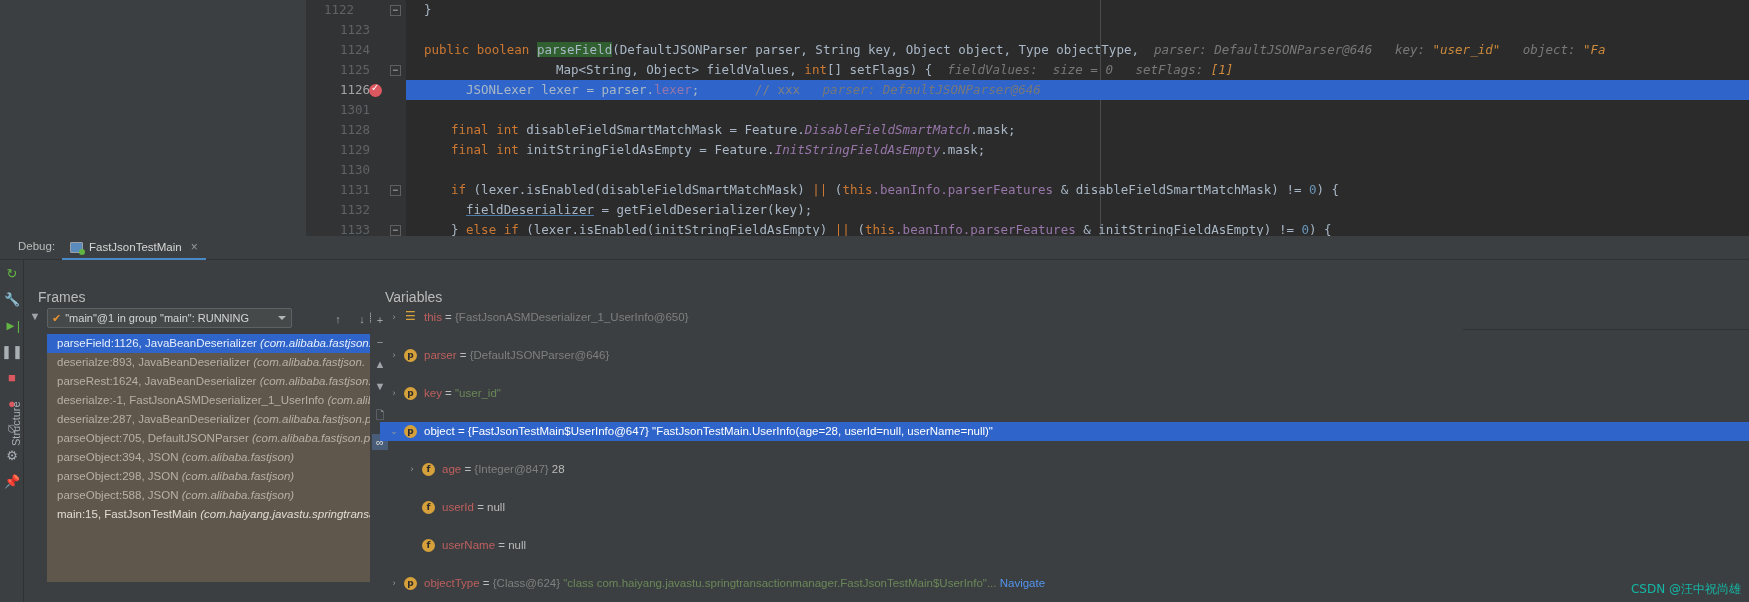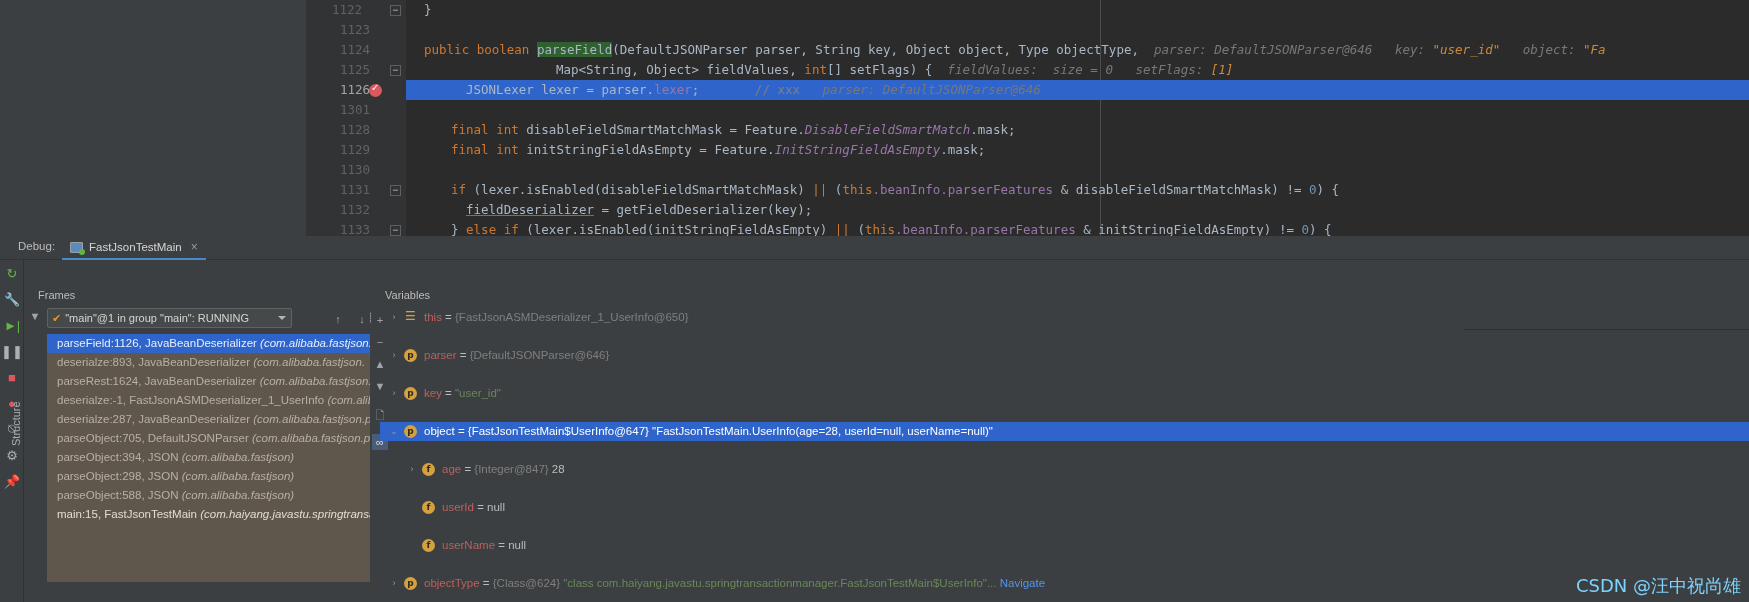--- a/index.html
+++ b/index.html
@@ -156,21 +156,21 @@
   
   .frames-panel {
     position: absolute; left: 24px; top: 50px; width: 346px; height: 316px;
     background: #3c3f41;
   }
   .vars-panel {
     position: absolute; left: 371px; top: 50px; width: 1092px; height: 316px;
     background: #3c3f41;
   }
   .panel-title {
-    position: absolute; left: 14px; top: 3px; font-size: 11px; color: #bbbbbb;
+    position: absolute; left: 14px; top: 3px; font-size: 14px; color: #bbbbbb;
   }
   .thread-row {
     position: absolute; left: 23px; top: 22px; width: 245px; height: 20px;
     background: #45494a; border: 1px solid #5e6264; border-radius: 2px;
     display: flex; align-items: center; padding: 0 4px; gap: 4px;
   }
   .thread-check { color: #e8912d; font-size: 11px; }
   .thread-text {
     font-size: 11px; color: #d6d6d6; white-space: nowrap; overflow: hidden;
   }
@@ -233,38 +233,38 @@
   .vnull { color: #bbbbbb; }
   .navlink { color: #5394ec; }
   .var-row.selected .vname,
   .var-row.selected .veq,
   .var-row.selected .vref,
   .var-row.selected .vstr { color: #ffffff; }
   .var-text { position: absolute; }
 
   .watermark {
     position: absolute; right: 8px; bottom: 4px;
-    font-size: 18px; color: #7dd3fc;
+    font-size: 12px; color: #14b8a6;
     font-family: "DejaVu Sans", sans-serif;
   }
 </style>
 </head>
 <body>
 
 <div class="app">
 
   <div class="editor">
     <div class="editor-left-pad"></div>
     <div class="gutter"></div>
     <div class="code-area"></div>
     <div class="caret-line-col"></div>
 
     <div class="hl-row" style="top:80px"></div>
 
-    <div class="lnum" style="left:292px; top:0px">1122</div>
+    <div class="lnum" style="left:284px; top:0px">1122</div>
     <div class="lnum" style="left:300px; top:20px">1123</div>
     <div class="lnum" style="left:300px; top:40px">1124</div>
     <div class="lnum" style="left:300px; top:60px">1125</div>
     <div class="lnum cur" style="left:300px; top:80px">1126</div>
     <div class="lnum" style="left:300px; top:100px">1301</div>
     <div class="lnum" style="left:300px; top:120px">1128</div>
     <div class="lnum" style="left:300px; top:140px">1129</div>
     <div class="lnum" style="left:300px; top:160px">1130</div>
     <div class="lnum" style="left:300px; top:180px">1131</div>
     <div class="lnum" style="left:300px; top:200px">1132</div>

